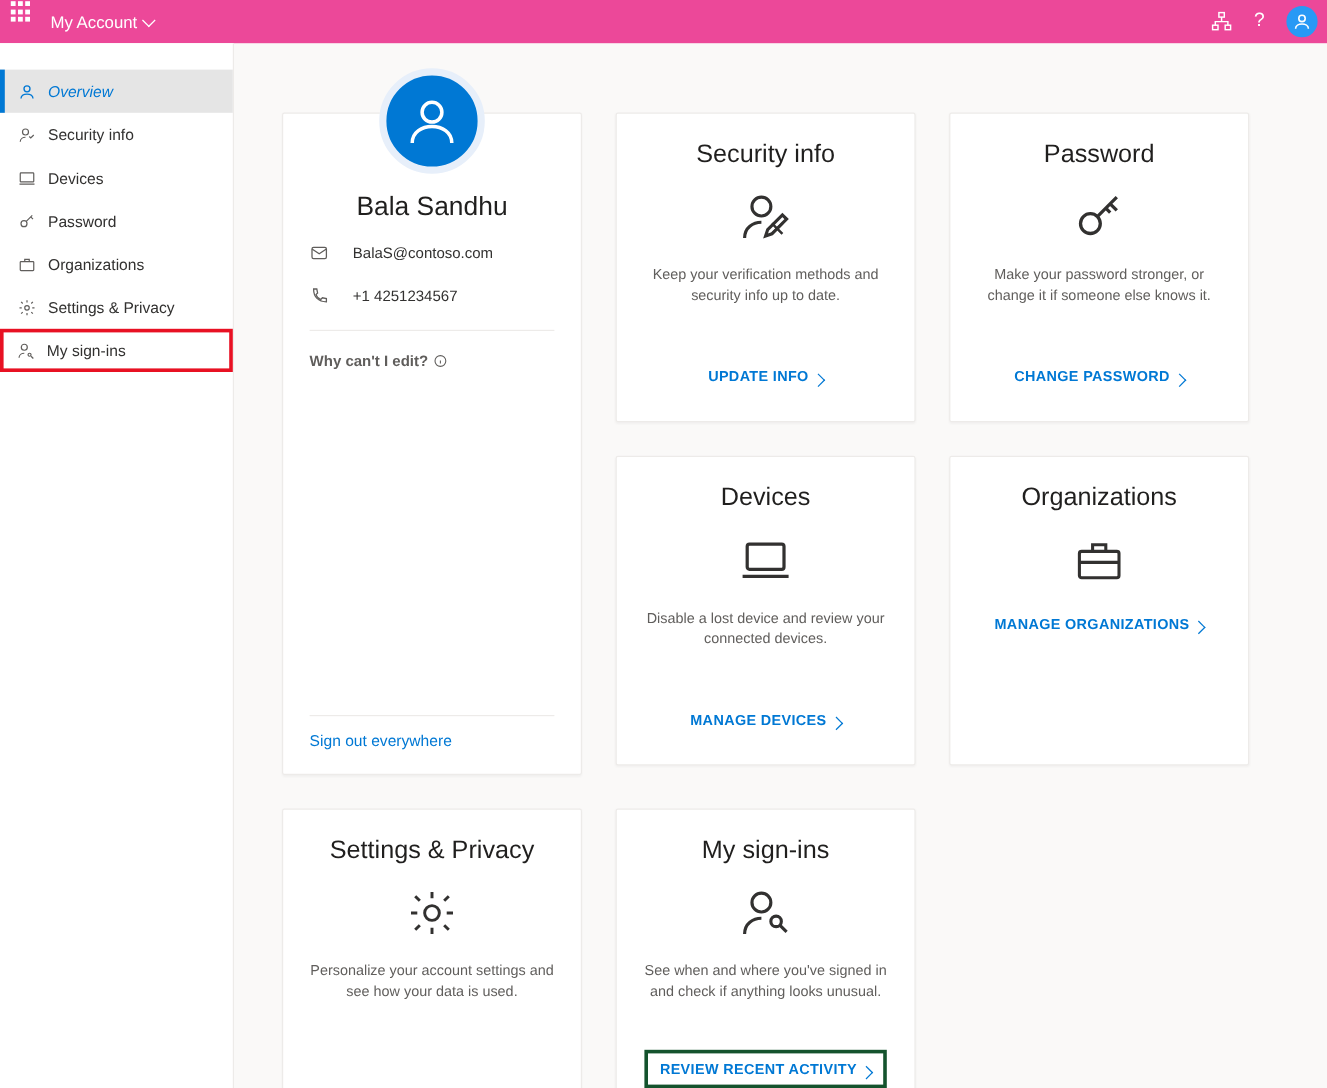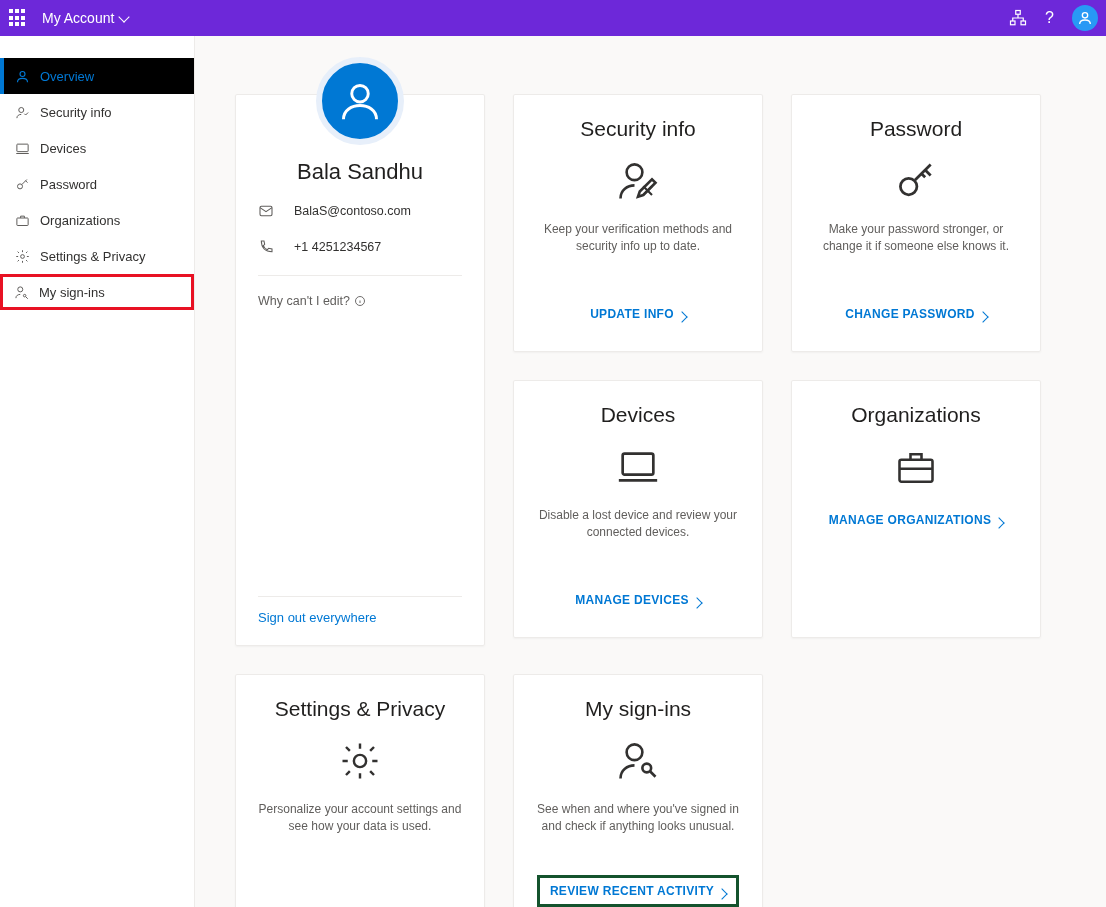--- a/index.html
+++ b/index.html
@@ -1,22 +1,22 @@
 <!DOCTYPE html>
 <html><head>
 <meta charset="utf-8">
 <style>
   * { box-sizing: border-box; margin: 0; padding: 0; }
   html, body { height: 100%; font-family: "Segoe UI", -apple-system, sans-serif; background: #faf9f8; color: #323130; }
   body { width: 1106px; height: 907px; overflow: hidden; position: relative; }
 
   
   .header {
-    height: 36px; background: #6d28d9; color: #fff;
-    display: flex; align-items: center; padding: 0 8px; font-size: 14px;
+    height: 36px; background: #ec4899; color: #fff;
+    display: flex; padding: 0 8px; font-size: 14px;
   }
   .header .waffle { width: 20px; height: 20px; display: flex; flex-wrap: wrap; gap: 2px; padding: 1px; cursor: pointer; }
   .header .waffle span { width: 4px; height: 4px; background: #fff; }
   .header .title { margin-left: 14px; display: flex; align-items: center; gap: 6px; cursor: pointer; }
   .header .spacer { flex: 1; }
   .header .right { display: flex; align-items: center; gap: 18px; }
   .header .help-icon { color: #fff; font-size: 16px; cursor: pointer; }
   .header .avatar-btn {
     width: 26px; height: 26px; border-radius: 50%; background: #2899f5;
     display: flex; align-items: center; justify-content: center; cursor: pointer;
@@ -25,21 +25,21 @@
   
   .layout { display: flex; height: calc(100% - 36px); }
 
   
   .sidebar { width: 195px; background: #fff; border-right: 1px solid #edebe9; padding-top: 22px; }
   .side-item {
     display: flex; align-items: center; height: 36px; padding: 0 10px;
     font-size: 13px; color: #323130; cursor: pointer; gap: 10px;
     border-left: 4px solid transparent;
   }
-  .side-item.active { background: #000000; color: #0078d4; border-left-color: #0078d4; }
+  .side-item.active { background: #e5e5e5; color: #0078d4; border-left-color: #0078d4; font-style: italic; }
   .side-item .side-icon { width: 16px; height: 16px; display: flex; align-items: center; justify-content: center; }
   .side-item.highlight-box { border: 3px solid #e81123; }
 
   
   .main { flex: 1; padding: 32px 40px; overflow: auto; }
   .cards { display: flex; flex-wrap: wrap; gap: 28px; align-items: flex-start; }
 
   .card {
     width: 250px; background: #fff; border: 1px solid #edebe9;
     border-radius: 2px; padding: 22px 22px 24px; position: relative;
@@ -50,21 +50,21 @@
   
   .avatar-big {
     width: 88px; height: 88px; border-radius: 50%; background: #0078d4;
     margin: -60px auto 14px; display: flex; align-items: center; justify-content: center;
     border: 6px solid #e7effa;
   }
   .profile-name { text-align: center; font-size: 22px; font-weight: 400; color: #201f1e; margin-bottom: 18px; }
   .profile-row { display: flex; align-items: center; gap: 20px; font-size: 12.5px; color: #323130; margin-bottom: 20px; }
   .profile-row .row-icon { width: 16px; height: 16px; color: #605e5c; }
   .divider { height: 1px; background: #edebe9; margin: 10px 0 18px; }
-  .why-edit { font-size: 12.5px; color: #605e5c; display: flex; align-items: center; gap: 4px; }
+  .why-edit { font-size: 12.5px; color: #605e5c; display: flex; align-items: center; gap: 4px; font-weight: bold; }
   .signout-link { position: absolute; bottom: 20px; left: 22px; font-size: 13px; color: #0078d4; cursor: pointer; }
 
   
   .card.tile { text-align: center; height: 258px; display: flex; flex-direction: column; align-items: center; }
   .card.tile h2 { font-size: 21px; font-weight: 400; color: #201f1e; margin-bottom: 16px; }
   .tile-icon { height: 48px; display: flex; align-items: center; justify-content: center; color: #323130; margin-bottom: 16px; }
   .tile-desc { font-size: 12px; color: #605e5c; line-height: 1.45; flex: 1; }
   .tile-action {
     font-size: 12px; font-weight: 600; letter-spacing: .3px; color: #0078d4;
     cursor: pointer; display: inline-flex; align-items: flex-end; gap: 4px;

